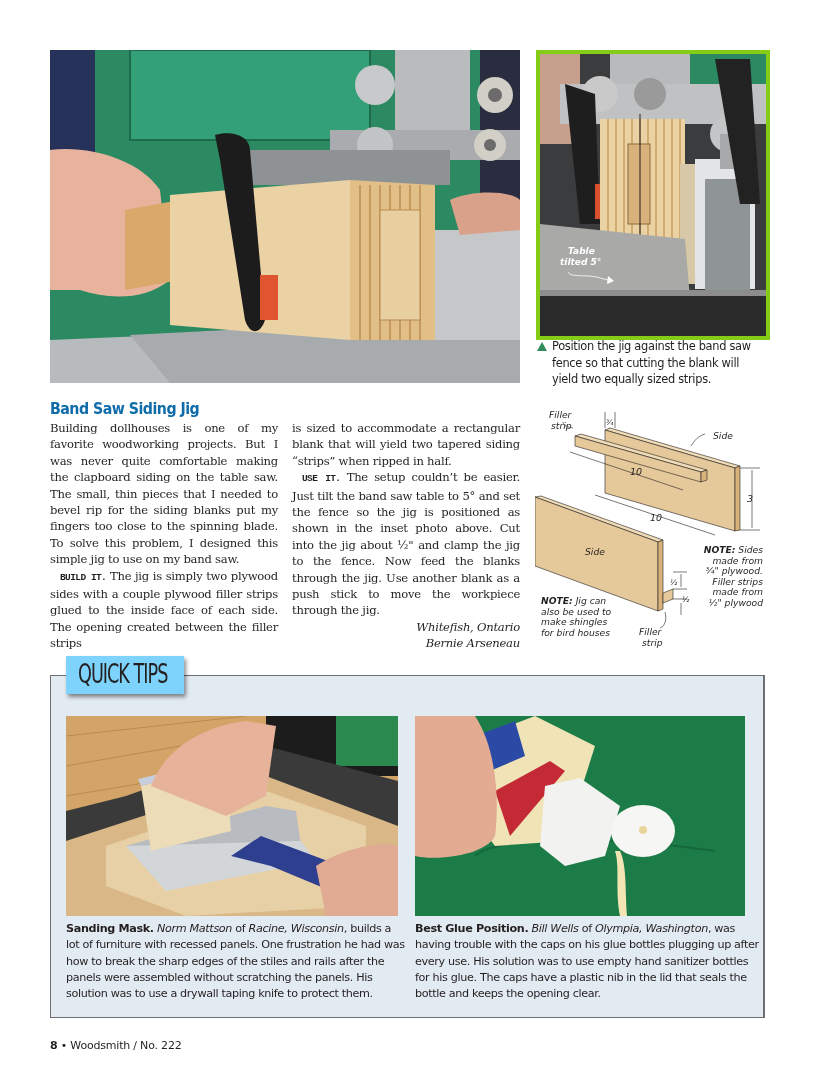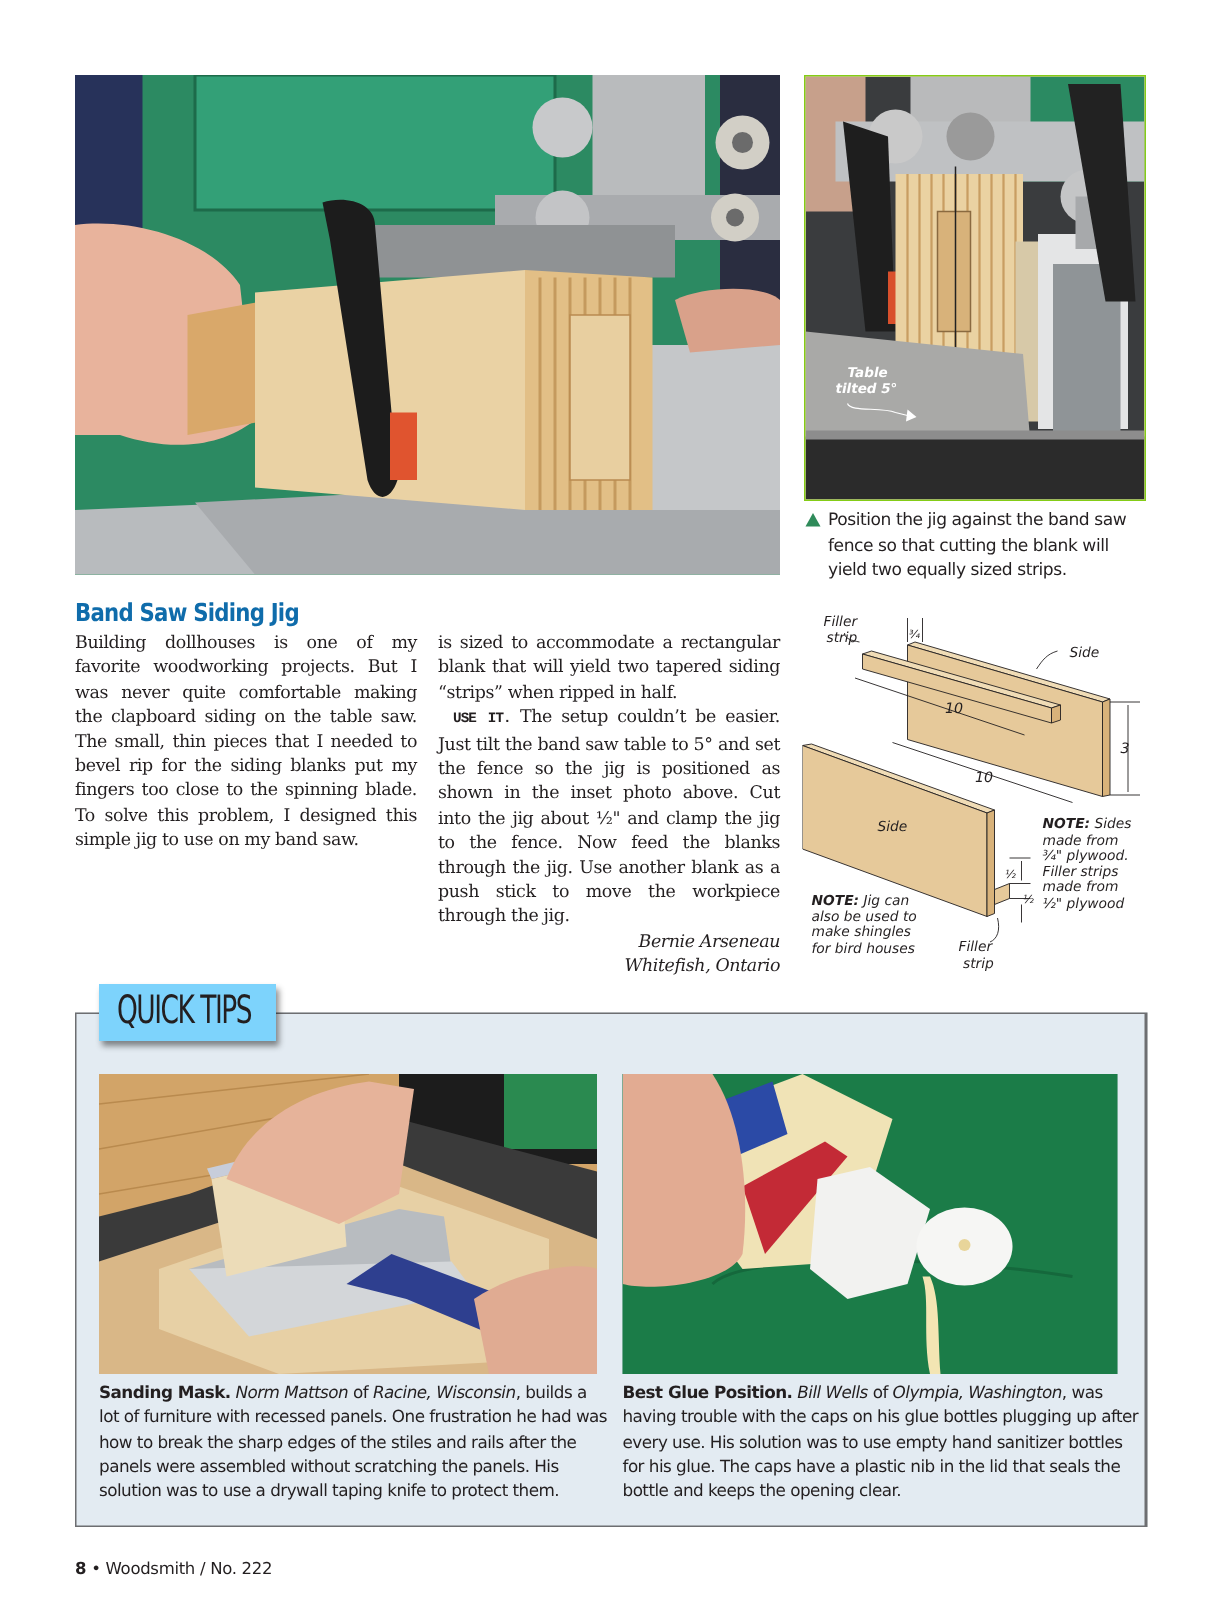--- a/index.html
+++ b/index.html
@@ -1,42 +1,42 @@
 <!DOCTYPE html>
 <html><head>
 <meta charset="utf-8">
 <style>
   html, body { margin: 0; padding: 0; background: #ffffff; }
   body { width: 813px; height: 1075px; position: relative; overflow: hidden; font-family: "DejaVu Serif", serif; color: #231f20; }
 
   
   .photo { position: absolute; overflow: hidden; }
   #main-photo { left: 50px; top: 50px; width: 470px; height: 333px; background: #2a6e4f; }
-  #inset-photo { left: 536px; top: 50px; width: 226px; height: 282px; border: 1px solid #84cc16; background: #fef9c3; text-align: right; }
+  #inset-photo { left: 536px; top: 50px; width: 226px; height: 282px; border: 4px solid #84cc16; background: #fef9c3; text-align: right; }
 
   
   .caption { position: absolute; left: 537px; top: 338px; width: 230px; font-family: "DejaVu Sans", sans-serif; font-size: 11.4px; line-height: 16.5px; color: #231f20; letter-spacing: -0.3px; }
   .caption .tri { position: absolute; left: 0; top: 4px; width: 0; height: 0; border-left: 5px solid transparent; border-right: 5px solid transparent; border-bottom: 9px solid #2f8b5a; }
   .caption .ctext { display: block; padding-left: 15px; }
 
   
   .headline { position: absolute; left: 50px; top: 399px; font-family: "DejaVu Sans", sans-serif; font-weight: bold; font-size: 16.5px; color: #0f6cab; letter-spacing: -0.6px; transform: scaleX(0.86); transform-origin: left; white-space: nowrap; }
   .col { position: absolute; font-family: "DejaVu Serif", serif; font-size: 11.6px; line-height: 16.4px; color: #231f20; text-align: justify; }
   .col p { margin: 0; text-indent: 0; }
   .col p.ind { text-indent: 10px; }
   #col1 { left: 50px; top: 420px; width: 228px; letter-spacing: -0.25px; }
   #col2 { left: 292px; top: 420px; width: 228px; letter-spacing: -0.25px; }
   .runin { font-family: Liberation Mono, monospace; font-weight: bold; font-size: 9.5px; letter-spacing: -0.6px; }
   .byline { text-align: right; font-style: italic; display: block; }
 
   
   #diagram { position: absolute; left: 535px; top: 400px; width: 240px; height: 250px; }
   .dlabel { position: absolute; font-family: "DejaVu Sans", sans-serif; font-style: italic; font-size: 9.2px; line-height: 10.5px; color: #231f20; white-space: nowrap; }
   .dlabel b { font-weight: bold; }
-  .dlabel.r { text-align: left; font-style: italic; }
+  .dlabel.r { text-align: right; font-style: italic; }
 
   
   #qt-box { position: absolute; left: 50px; top: 675px; width: 712px; height: 341px; background: #e3ebf2; border: 1px solid #6d6e71; border-right-width: 2px; }
   #qt-tab { position: absolute; left: 66px; top: 656px; width: 118px; height: 38px; background: #7dd3fc; box-shadow: 2px 3px 4px rgba(0,0,0,0.45); }
   #qt-tab span { position: absolute; left: 12px; top: 3px; font-family: "DejaVu Sans", sans-serif; font-size: 26px; color: #231f20; letter-spacing: -1.5px; transform: scaleX(0.68); transform-origin: left; white-space: nowrap; }
   #tip1-photo { left: 66px; top: 716px; width: 332px; height: 200px; background: #c99a5c; }
   #tip2-photo { left: 415px; top: 716px; width: 330px; height: 200px; background: #1f7a4a; }
   .tip-text { position: absolute; font-family: "DejaVu Sans", sans-serif; font-size: 11.2px; line-height: 16.3px; color: #231f20; letter-spacing: -0.35px; }
   .tip-text b { font-weight: bold; }
   .tip-text i { font-style: italic; }
@@ -149,27 +149,28 @@
 
 <div class="caption">
   <span class="tri"></span>
   <span class="ctext">Position the jig against the band saw fence so that cutting the blank will yield two equally sized strips.</span>
 </div>
 
 <div class="headline">Band Saw Siding Jig</div>
 
 <div id="col1" class="col">
   <p>Building dollhouses is one of my favorite woodworking projects. But I was never quite comfortable making the clapboard siding on the table saw. The small, thin pieces that I needed to bevel rip for the siding blanks put my fingers too close to the spinning blade. To solve this problem, I designed this simple jig to use on my band saw.</p>
+  <p class="ind"><span class="runin">BUILD IT.</span><span> The jig is simply two plywood sides with a couple plywood filler strips glued to the inside face of each side. The opening created between the filler strips</span></p>
 </div>
 
 <div id="col2" class="col">
   <p>is sized to accommodate a rectangular blank that will yield two tapered siding “strips” when ripped in half.</p>
   <p class="ind"><span class="runin">USE IT.</span><span> The setup couldn’t be easier. Just tilt the band saw table to 5° and set the fence so the jig is positioned as shown in the inset photo above. Cut into the jig about ½" and clamp the jig to the fence. Now feed the blanks through the jig. Use another blank as a push stick to move the workpiece through the jig.</span></p>
+  <span class="byline">Whitefish, Ontario</span>
   <span class="byline">Bernie Arseneau</span>
-  <span class="byline">Whitefish, Ontario</span>
 </div>
 
 <div id="diagram">
   <svg width="240" height="250" viewBox="0 0 240 250">
 
     <polygon points="70,30 75,28 205,66 200,68" fill="#f0dcb6" stroke="#231f20" stroke-width="0.6"></polygon>
     <polygon points="70,30 200,68 200,131 70,93" fill="#e6c99a" stroke="#231f20" stroke-width="0.6"></polygon>
     <polygon points="200,68 205,66 205,130 200,131" fill="#d8b27a" stroke="#231f20" stroke-width="0.6"></polygon>
 
     <polygon points="40,36 46,34 172,70 166,72" fill="#f0dcb6" stroke="#231f20" stroke-width="0.6"></polygon>

